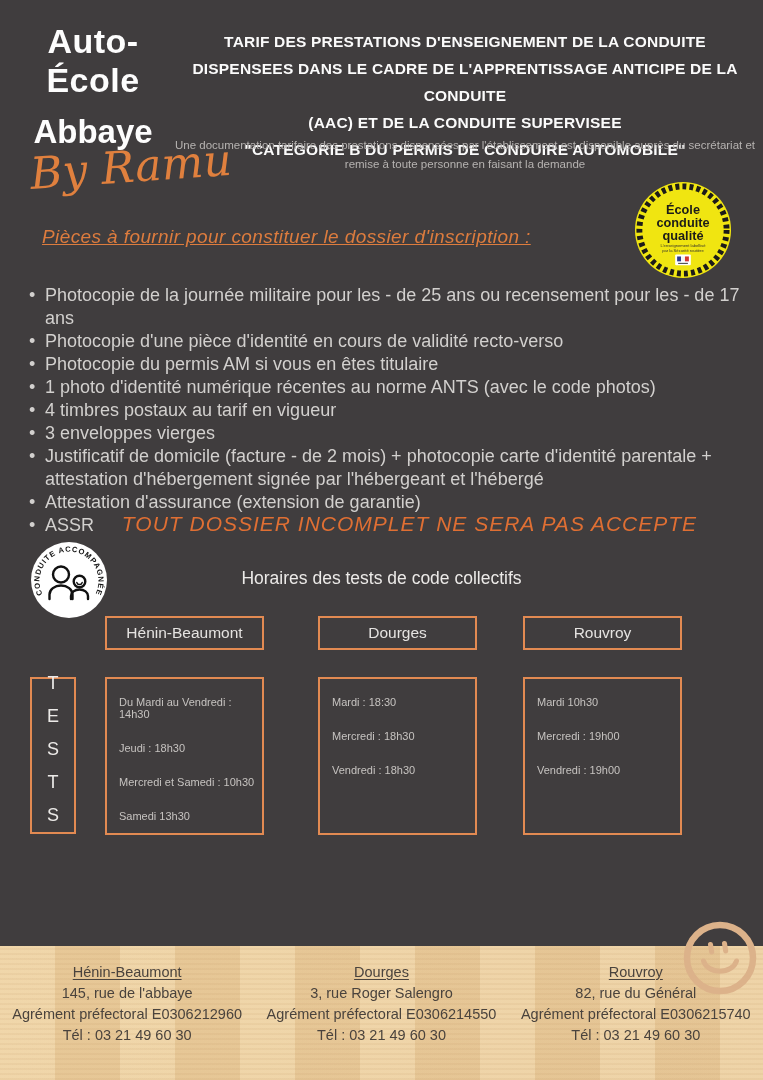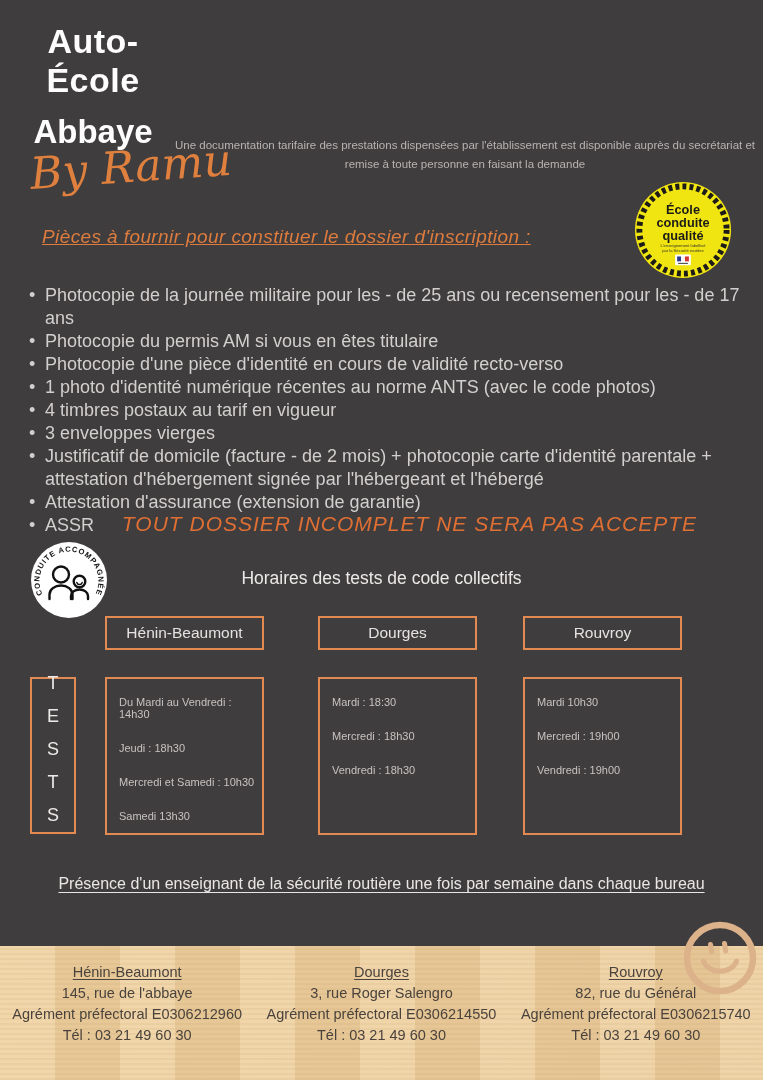--- a/index.html
+++ b/index.html
@@ -107,20 +107,26 @@
 </head>
 <body>
 
 <div id="page">
 
   <div class="brand">
     <div class="brand-line1">Auto-École</div>
     <div class="brand-line2">Abbaye</div>
   </div>
 
+  <div class="title-block">
+    <div>TARIF DES PRESTATIONS D'ENSEIGNEMENT DE LA CONDUITE</div>
+    <div>DISPENSEES DANS LE CADRE DE L'APPRENTISSAGE ANTICIPE DE LA CONDUITE</div>
+    <div>(AAC) ET DE LA CONDUITE SUPERVISEE</div>
+    <div>"CATEGORIE B DU PERMIS DE CONDUIRE AUTOMOBILE"</div>
+  </div>
 
   <div class="subtitle">Une documentation tarifaire des prestations dispensées par l'établissement est disponible auprès du secrétariat et remise à toute personne en faisant la demande</div>
 
   <div class="signature">By Ramu</div>
 
   <svg class="quality-badge" viewBox="0 0 100 100">
     <circle cx="50" cy="50" r="49" fill="#f0e511"></circle>
     <circle cx="50" cy="50" r="44.5" fill="none" stroke="#1c1b1a" stroke-width="6" stroke-dasharray="4 3.2"></circle>
     <text x="50" y="34" text-anchor="middle" font-family="Liberation Sans, sans-serif" font-size="13" font-weight="bold" fill="#1c1b1a">École</text>
     <text x="50" y="47" text-anchor="middle" font-family="Liberation Sans, sans-serif" font-size="13" font-weight="bold" fill="#1c1b1a">conduite</text>
@@ -133,22 +139,22 @@
       <rect x="48" y="77" width="4" height="5" fill="#f5f5f5"></rect>
       <rect x="52" y="77" width="4" height="5" fill="#d3362f"></rect>
       <rect x="45" y="83.5" width="10" height="1.2" fill="#555"></rect>
     </g>
   </svg>
 
   <div class="pieces-heading">Pièces à fournir pour constituer le dossier d'inscription : </div>
 
   <ul class="doc-list">
     <li>Photocopie de la journée militaire pour les - de 25 ans ou recensement pour les - de 17 ans</li>
+    <li>Photocopie d'une pièce d'identité en cours de validité recto-verso</li>
     <li>Photocopie du permis AM si vous en êtes titulaire</li>
-    <li>Photocopie d'une pièce d'identité en cours de validité recto-verso</li>
     <li>1 photo d'identité numérique  récentes au norme ANTS (avec le code photos)</li>
     <li>4 timbres postaux au tarif en vigueur</li>
     <li>3 enveloppes vierges</li>
     <li>Justificatif de domicile  (facture - de 2 mois) + photocopie carte d'identité parentale  + attestation d'hébergement signée par l'hébergeant et l'hébergé</li>
     <li>Attestation d'assurance (extension de garantie)</li>
     <li>ASSR</li>
   </ul>
 
   <div class="warning">TOUT DOSSIER INCOMPLET NE SERA PAS ACCEPTE</div>
 
@@ -189,21 +195,20 @@
     <p>Mardi : 18:30</p>
     <p>Mercredi : 18h30</p>
     <p>Vendredi : 18h30</p>
   </div>
   <div class="sched-box c3">
     <p>Mardi 10h30</p>
     <p>Mercredi : 19h00</p>
     <p>Vendredi : 19h00</p>
   </div>
 
-  <div class="note">Présence d'un enseignant de la sécurité routière une fois par semaine dans chaque bureau </div>
 
   <div class="footer">
     <div class="office">
       <div class="office-name">Hénin-Beaumont</div>
       <div>145, rue de l'abbaye</div>
       <div>Agrément préfectoral E0306212960</div>
       <div>Tél : 03 21 49 60 30</div>
     </div>
     <div class="office">
       <div class="office-name">Dourges</div>

